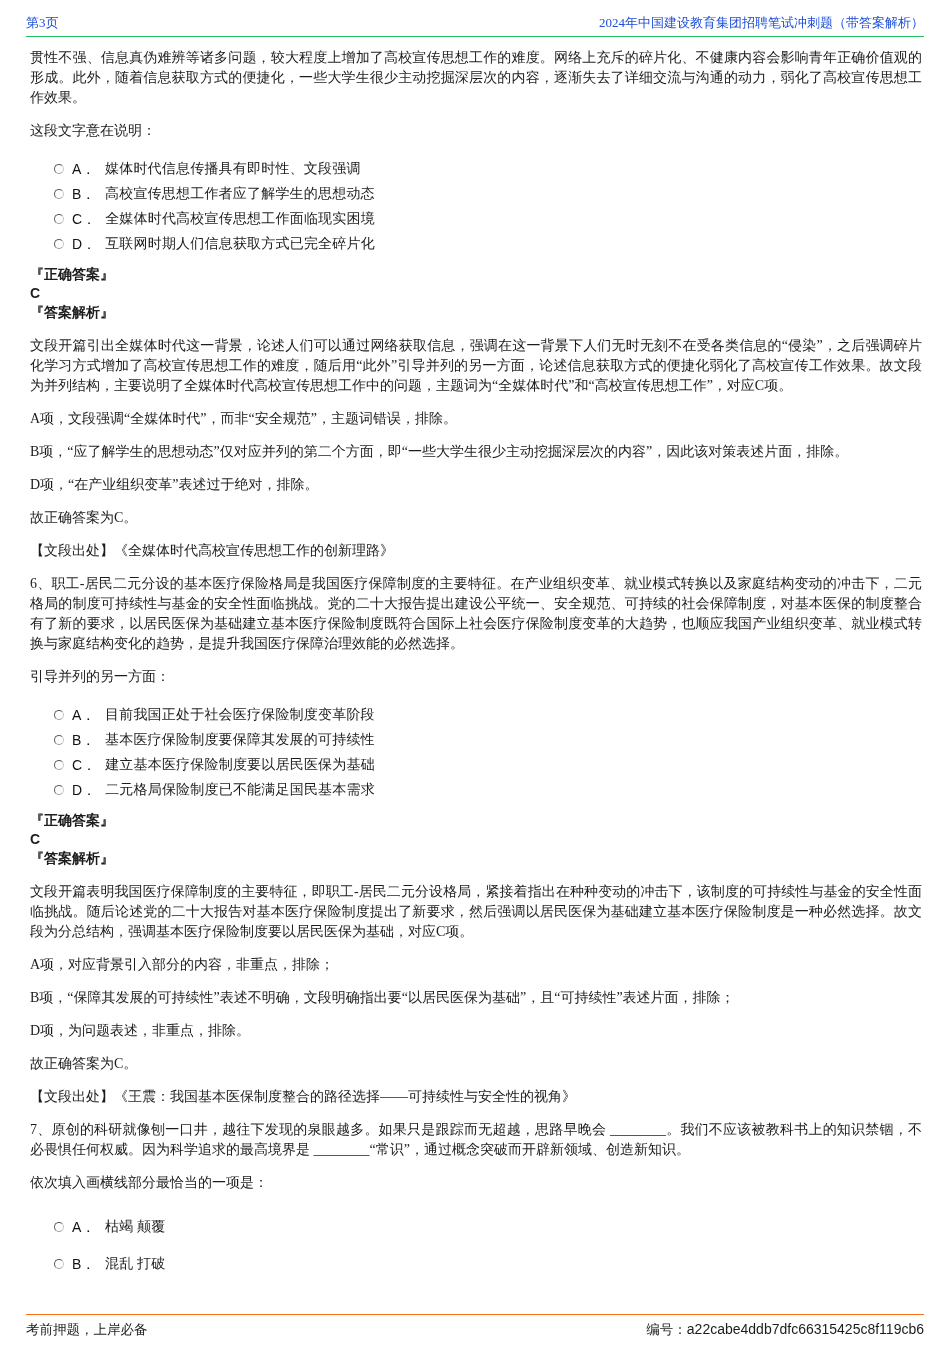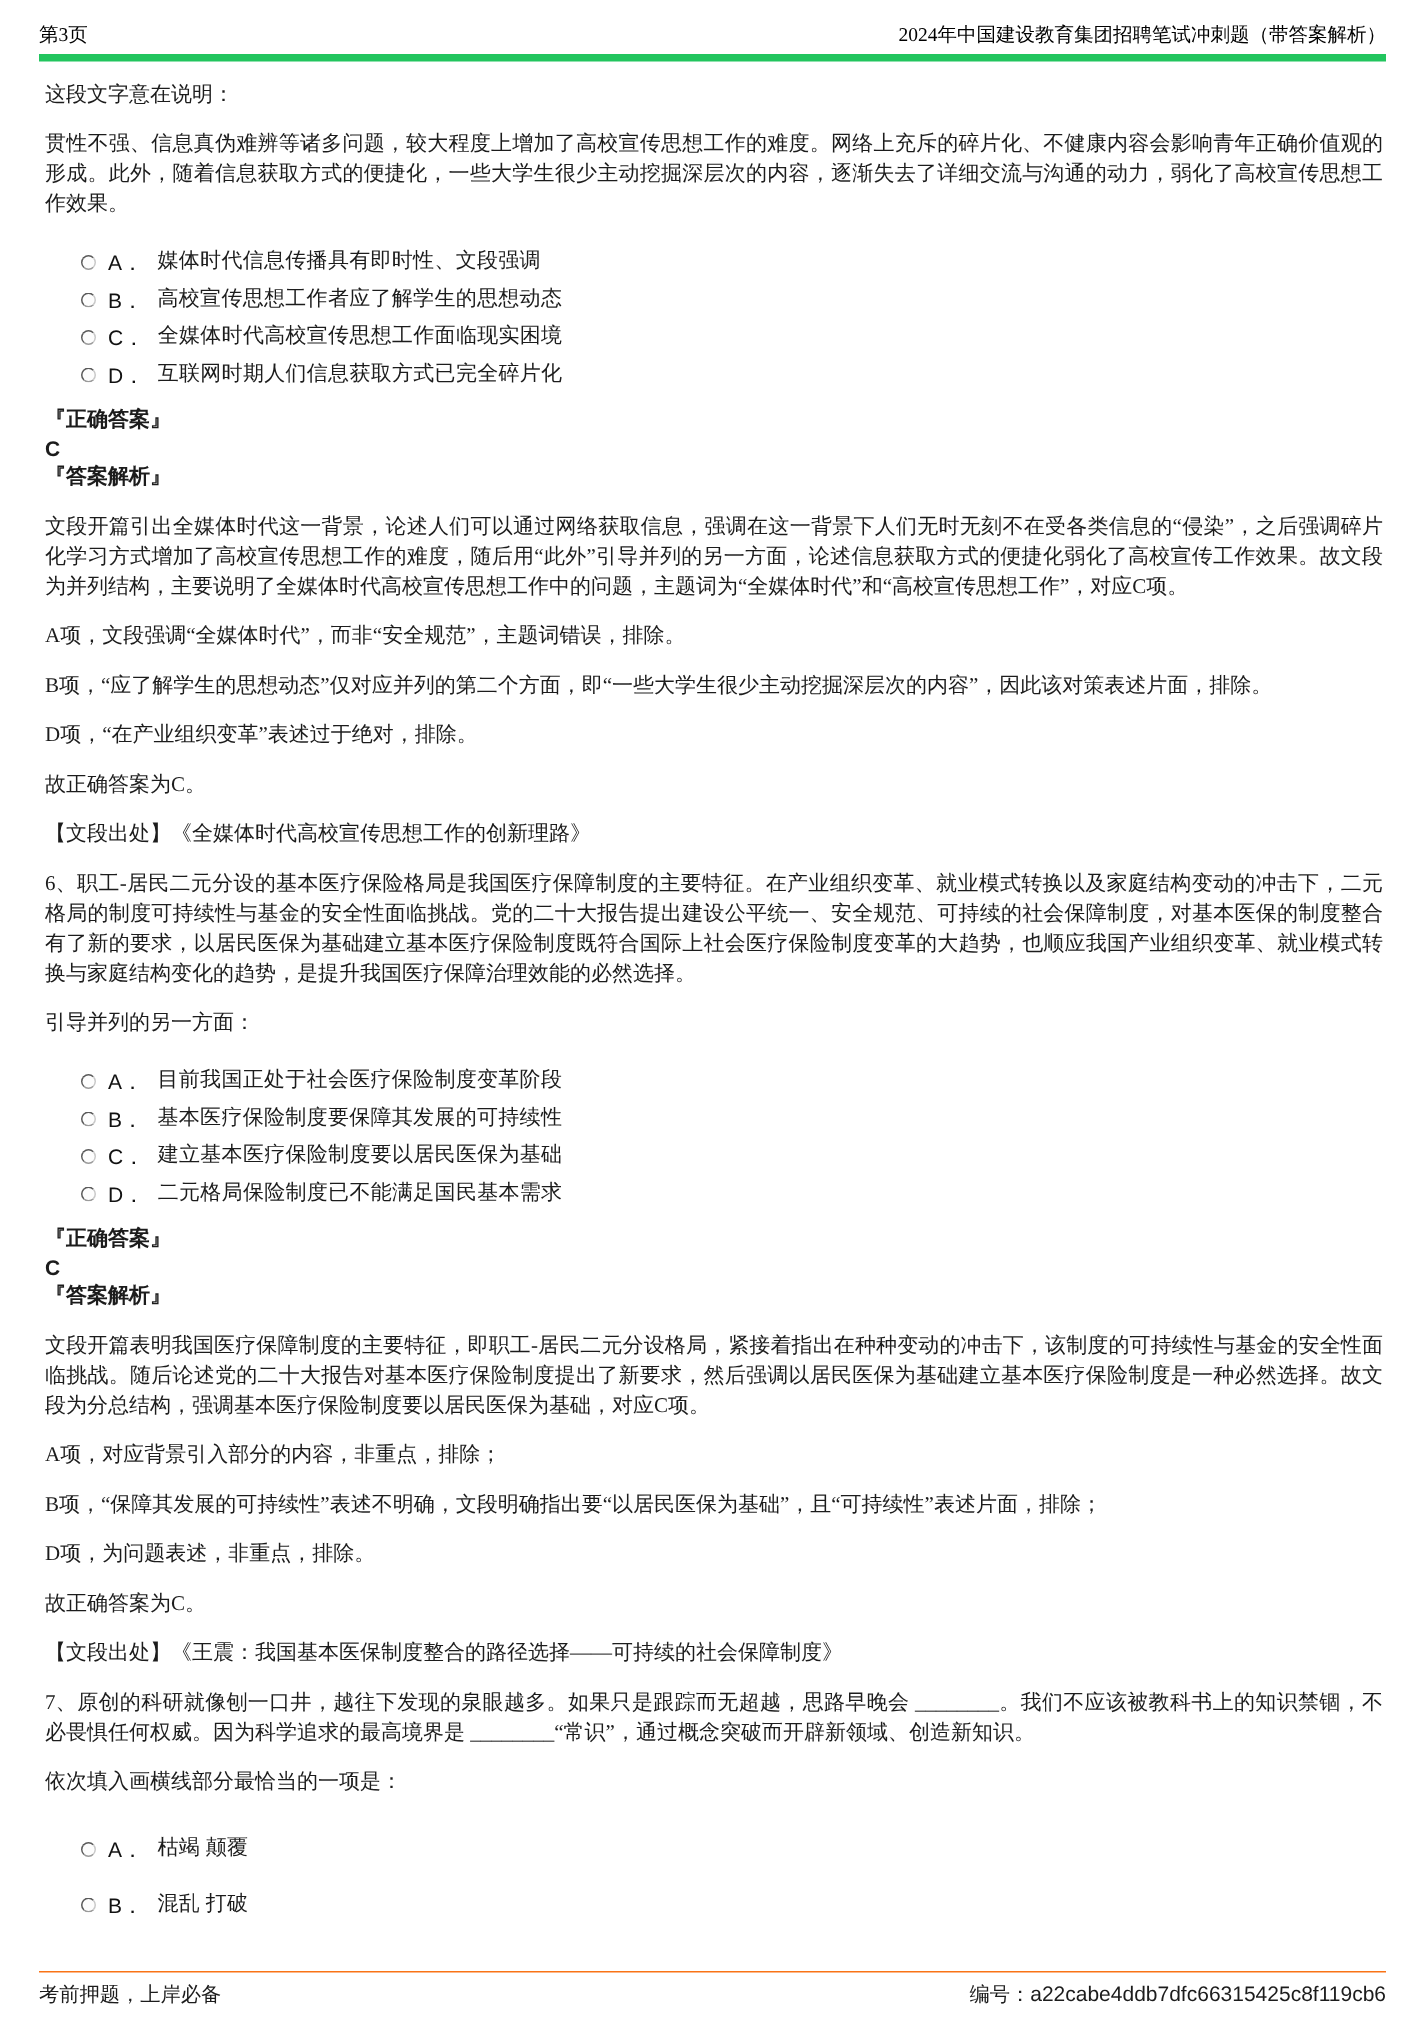--- a/index.html
+++ b/index.html
@@ -12,23 +12,23 @@
     font-family: "Liberation Serif", "DejaVu Serif", serif;
     overflow: hidden;
     box-sizing: border-box;
   }
   .header {
     display: flex;
     justify-content: space-between;
     align-items: flex-end;
     margin: 0 26px;
     padding: 14px 0 4px 0;
-    border-bottom: 5px solid #22c55e;
+    border-bottom: 1px solid #22c55e;
     font-size: 13px;
-    color: #000000;
+    color: #1d4ed8;
   }
   .header .title { text-align: center; }
   .content {
     margin: 0 28px 0 30px;
     font-size: 14px;
     line-height: 20px;
   }
   .para { margin: 13px 0; text-align: justify; }
   .stem { margin-top: 11px; }
   .options { margin: 15px 0 9px 0; }
@@ -80,22 +80,22 @@
 <div class="page">
 
   <div class="header">
     <span>第3页</span>
     <span class="title">2024年中国建设教育集团招聘笔试冲刺题（带答案解析）</span>
   </div>
 
   <div class="content">
 
     <section>
+      <p class="para stem">贯性不强、信息真伪难辨等诸多问题，较大程度上增加了高校宣传思想工作的难度。网络上充斥的碎片化、不健康内容会影响青年正确价值观的形成。此外，随着信息获取方式的便捷化，一些大学生很少主动挖掘深层次的内容，逐渐失去了详细交流与沟通的动力，弱化了高校宣传思想工作效果。</p>
       <p class="para">这段文字意在说明：</p>
-      <p class="para stem">贯性不强、信息真伪难辨等诸多问题，较大程度上增加了高校宣传思想工作的难度。网络上充斥的碎片化、不健康内容会影响青年正确价值观的形成。此外，随着信息获取方式的便捷化，一些大学生很少主动挖掘深层次的内容，逐渐失去了详细交流与沟通的动力，弱化了高校宣传思想工作效果。</p>
       <div class="options">
         <div class="option">
           <span class="radio"></span>
           <span class="opt-label">A．</span>
           <span class="opt-text">媒体时代信息传播具有即时性、文段强调</span>
         </div>
         <div class="option">
           <span class="radio"></span>
           <span class="opt-label">B．</span>
           <span class="opt-text">高校宣传思想工作者应了解学生的思想动态</span>
@@ -152,21 +152,21 @@
       <div class="answer-block">
         <p class="ansline">『正确答案』</p>
         <p class="ansline ans-letter">C</p>
         <p class="ansline">『答案解析』</p>
       </div>
       <p class="para">文段开篇表明我国医疗保障制度的主要特征，即职工-居民二元分设格局，紧接着指出在种种变动的冲击下，该制度的可持续性与基金的安全性面临挑战。随后论述党的二十大报告对基本医疗保险制度提出了新要求，然后强调以居民医保为基础建立基本医疗保险制度是一种必然选择。故文段为分总结构，强调基本医疗保险制度要以居民医保为基础，对应C项。</p>
       <p class="para">A项，对应背景引入部分的内容，非重点，排除；</p>
       <p class="para">B项，“保障其发展的可持续性”表述不明确，文段明确指出要“以居民医保为基础”，且“可持续性”表述片面，排除；</p>
       <p class="para">D项，为问题表述，非重点，排除。</p>
       <p class="para">故正确答案为C。</p>
-      <p class="para">【文段出处】《王震：我国基本医保制度整合的路径选择——可持续的社会保障制度》</p>
+      <p class="para">【文段出处】《王震：我国基本医保制度整合的路径选择——可持续性与安全性的视角》</p>
     </section>
 
     <section>
       <p class="para stem">7、原创的科研就像刨一口井，越往下发现的泉眼越多。如果只是跟踪而无超越，思路早晚会 ________。我们不应该被教科书上的知识禁锢，不必畏惧任何权威。因为科学追求的最高境界是 ________“常识”，通过概念突破而开辟新领域、创造新知识。</p>
       <p class="para">依次填入画横线部分最恰当的一项是：</p>
       <div class="options">
         <div class="option wide">
           <span class="radio"></span>
           <span class="opt-label">A．</span>
           <span class="opt-text">枯竭 颠覆</span>

